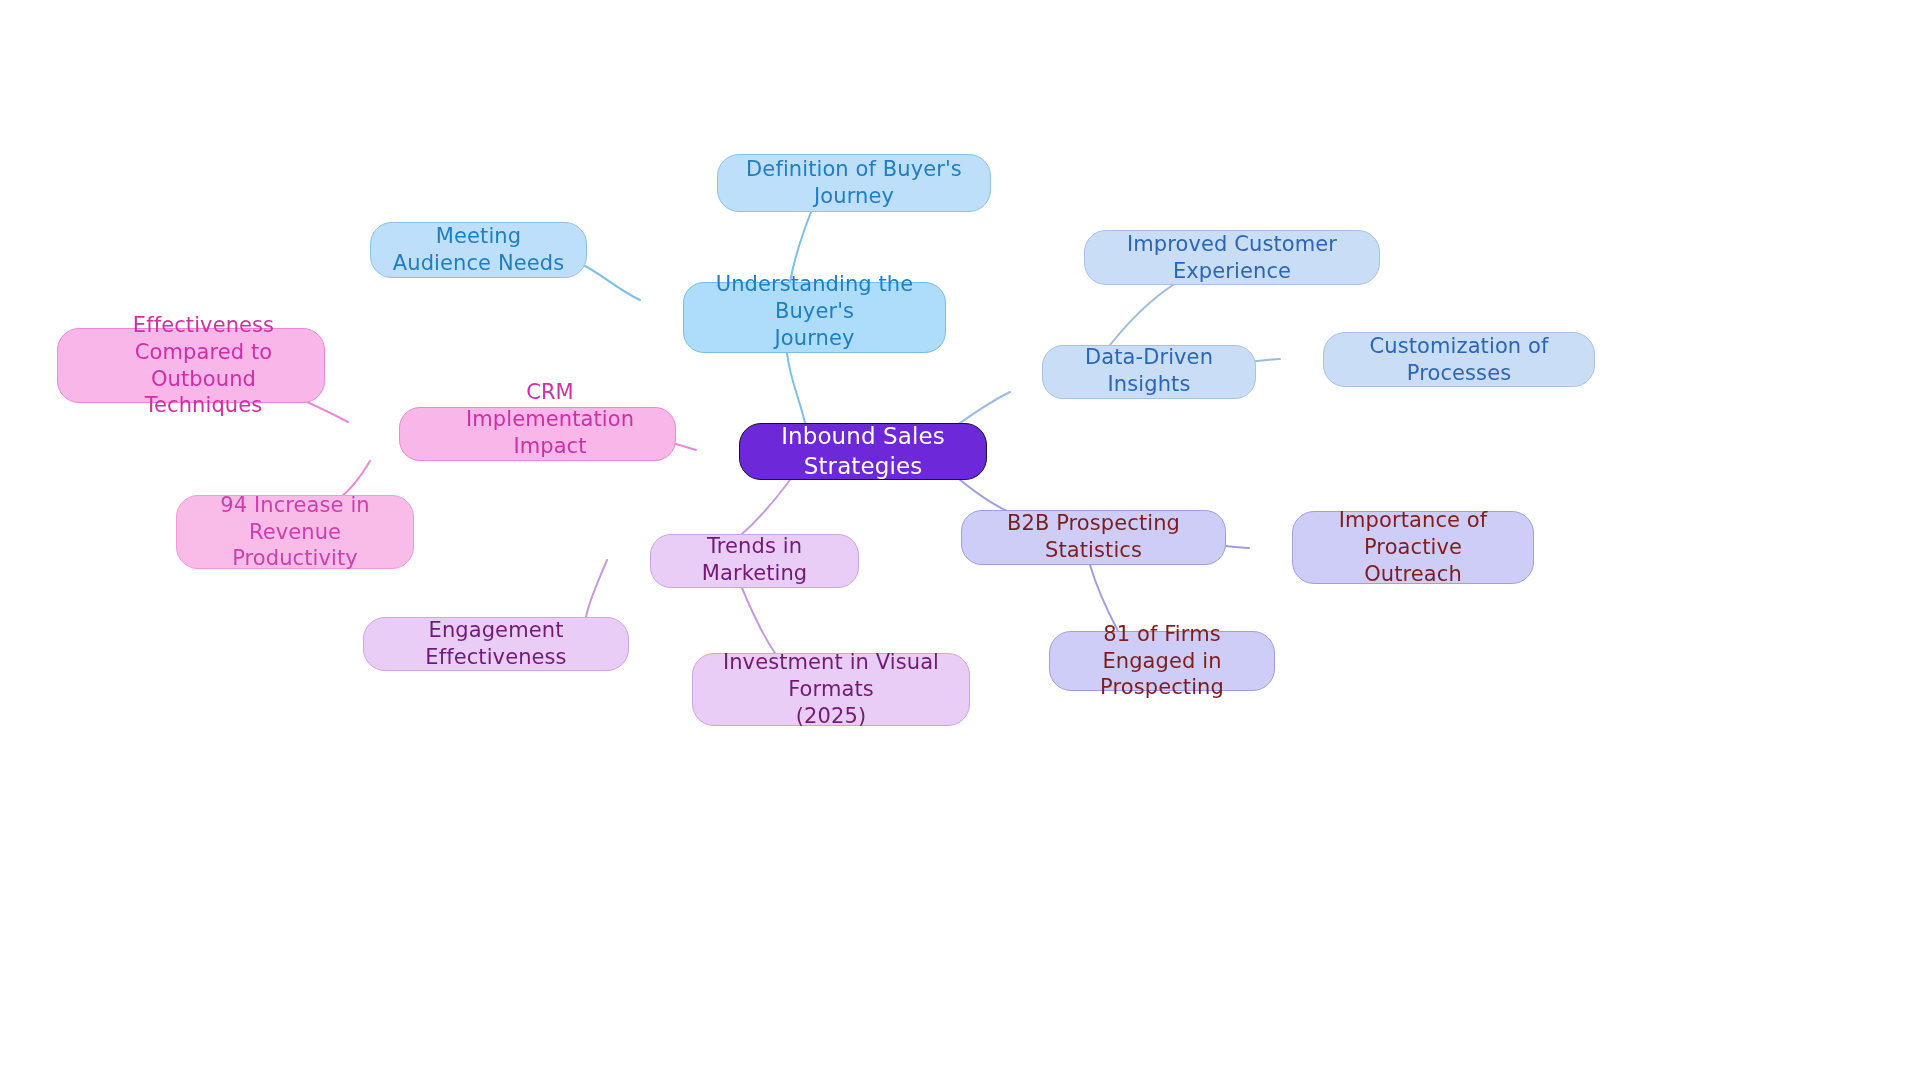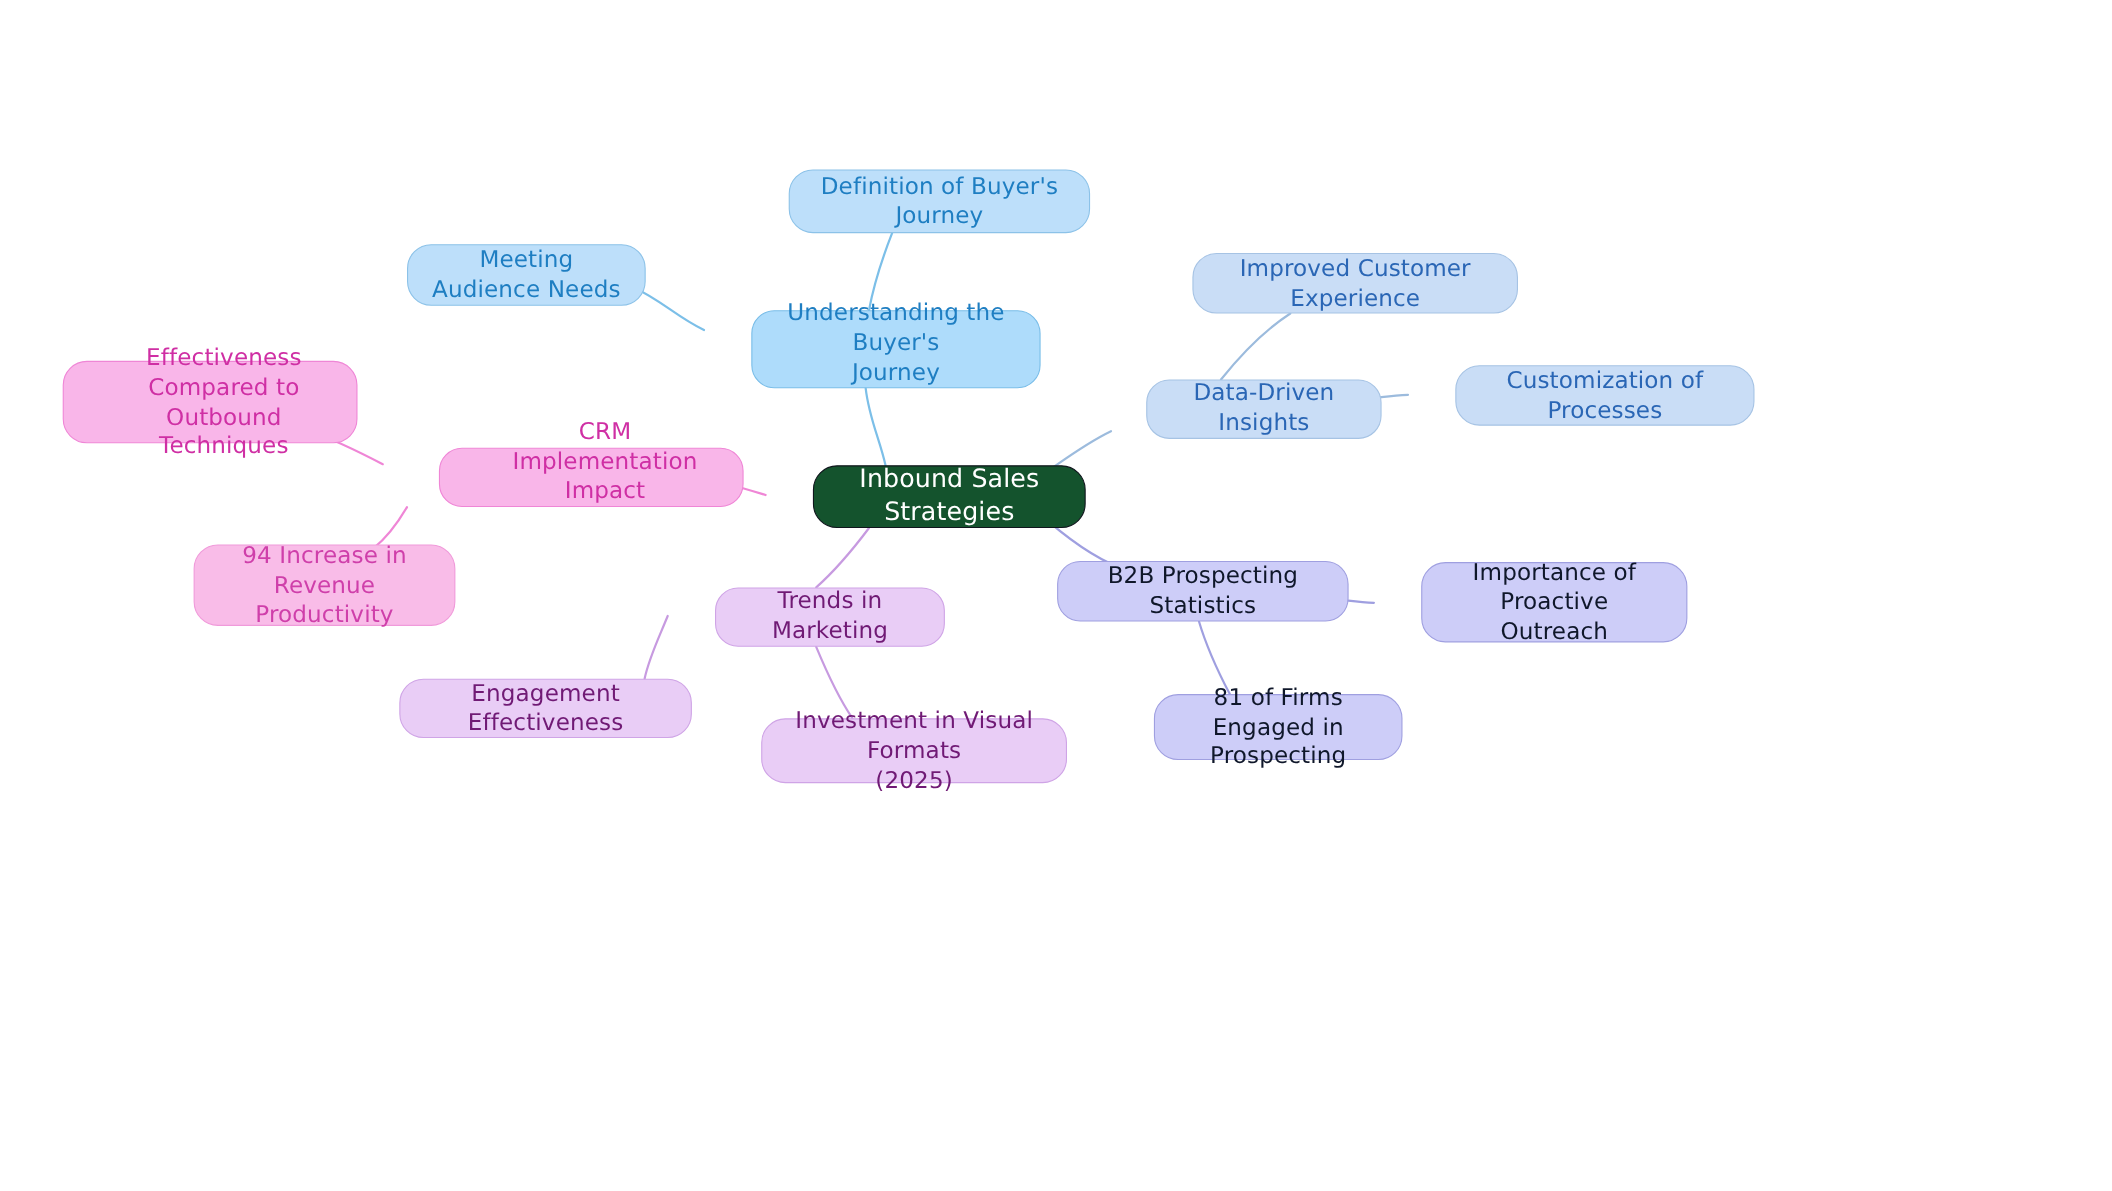--- a/index.html
+++ b/index.html
@@ -66,21 +66,21 @@
     border-radius: 22px;
     font-size: 21px;
   }
 
   
   .c-sky   { background: #aedcfb; border-color: #79bde8; color: #1e7ec2; }
   .c-sky2  { background: #bddffa; border-color: #8cc2e8; color: #1e7ec2; }
   
   .c-blue  { background: #c9ddf6; border-color: #a6c3e4; color: #2a66b5; }
   
-  .c-peri  { background: #cdcdf8; border-color: #9f9fe0; color: #0f172a; }
+  .c-peri  { background: #cdcdf8; border-color: #9f9fe0; color: #7f1d1d; }
   
   .c-pink  { background: #f9b6e9; border-color: #ef86d6; color: #cf2fa4; padding-left: 39px; }
   .c-pink2 { background: #f9bce8; border-color: #f09ada; color: #cf3faa; }
   
   .c-orch  { background: #e9cdf6; border-color: #cfa4e6; color: #701a75; }
 </style>
 </head>
 <body style="background: rgb(255, 255, 255);">
 
 <div id="canvas">
@@ -97,36 +97,36 @@
       <path d="M 1090,565 C 1098,592 1108,612 1118,631" fill="none" stroke="#9f9fe0" stroke-width="2" stroke-linecap="round"></path>
       <path d="M 790,480 C 775,500 760,518 742,534" fill="none" stroke="#c79ae0" stroke-width="2" stroke-linecap="round"></path>
       <path d="M 607,560 C 598,582 590,598 586,617" fill="none" stroke="#c79ae0" stroke-width="2" stroke-linecap="round"></path>
       <path d="M 742,588 C 752,612 762,634 775,653" fill="none" stroke="#c79ae0" stroke-width="2" stroke-linecap="round"></path>
       <path d="M 696,450 C 670,442 650,436 625,434" fill="none" stroke="#ef86d6" stroke-width="2" stroke-linecap="round"></path>
       <path d="M 348,422 C 325,410 305,400 282,392" fill="none" stroke="#ef86d6" stroke-width="2" stroke-linecap="round"></path>
       <path d="M 370,461 C 360,478 350,490 340,498" fill="none" stroke="#ef86d6" stroke-width="2" stroke-linecap="round"></path>
     </svg>
 
   <div id="node-layer">
-      <div class="node root" style="left: 696px; top: 423px; width: 248px; height: 57px; background: #14532d; border-color: rgb(16, 22, 29); color: rgb(255, 255, 255);"><span>Inbound Sales Strategies</span></div>
+      <div class="node root" style="left: 696px; top: 423px; width: 248px; height: 57px; background: #6d28d9; border-color: rgb(16, 22, 29); color: rgb(255, 255, 255);"><span>Inbound Sales Strategies</span></div>
       <div class="node branch c-sky" style="left: 640px; top: 282px; width: 263px; height: 71px;"><span>Understanding the Buyer's
 Journey</span></div>
       <div class="node leaf c-sky2" style="left: 674px; top: 154px; width: 274px; height: 58px;"><span>Definition of Buyer's Journey</span></div>
       <div class="node leaf c-sky2" style="left: 327px; top: 222px; width: 217px; height: 56px;"><span>Meeting Audience Needs</span></div>
       <div class="node branch c-blue" style="left: 999px; top: 345px; width: 214px; height: 54px;"><span>Data-Driven Insights</span></div>
       <div class="node leaf c-blue" style="left: 1041px; top: 230px; width: 296px; height: 55px;"><span>Improved Customer Experience</span></div>
       <div class="node leaf c-blue" style="left: 1280px; top: 332px; width: 272px; height: 55px;"><span>Customization of Processes</span></div>
       <div class="node branch c-peri" style="left: 918px; top: 510px; width: 265px; height: 55px;"><span>B2B Prospecting Statistics</span></div>
       <div class="node leaf c-peri" style="left: 1249px; top: 511px; width: 242px; height: 73px;"><span>Importance of Proactive
 Outreach</span></div>
       <div class="node leaf c-peri" style="left: 1006px; top: 631px; width: 226px; height: 60px;"><span>81 of Firms Engaged in
 Prospecting</span></div>
       <div class="node branch c-orch" style="left: 607px; top: 534px; width: 209px; height: 54px;"><span>Trends in Marketing</span></div>
       <div class="node leaf c-orch" style="left: 320px; top: 617px; width: 266px; height: 54px;"><span>Engagement Effectiveness</span></div>
-      <div class="node leaf c-orch" style="left: 649px; top: 653px; width: 278px; height: 59px;"><span>Investment in Visual Formats
+      <div class="node leaf c-orch" style="left: 649px; top: 653px; width: 278px; height: 73px;"><span>Investment in Visual Formats
 (2025)</span></div>
       <div class="node branch c-pink" style="left: 356px; top: 407px; width: 277px; height: 54px;"><span>CRM Implementation Impact</span></div>
       <div class="node leaf c-pink" style="left: 14px; top: 328px; width: 268px; height: 75px;"><span>Effectiveness Compared to
 Outbound Techniques</span></div>
       <div class="node leaf c-pink2" style="left: 133px; top: 495px; width: 238px; height: 74px;"><span>94 Increase in Revenue
 Productivity</span></div>
     </div>
 
 </div>
 

